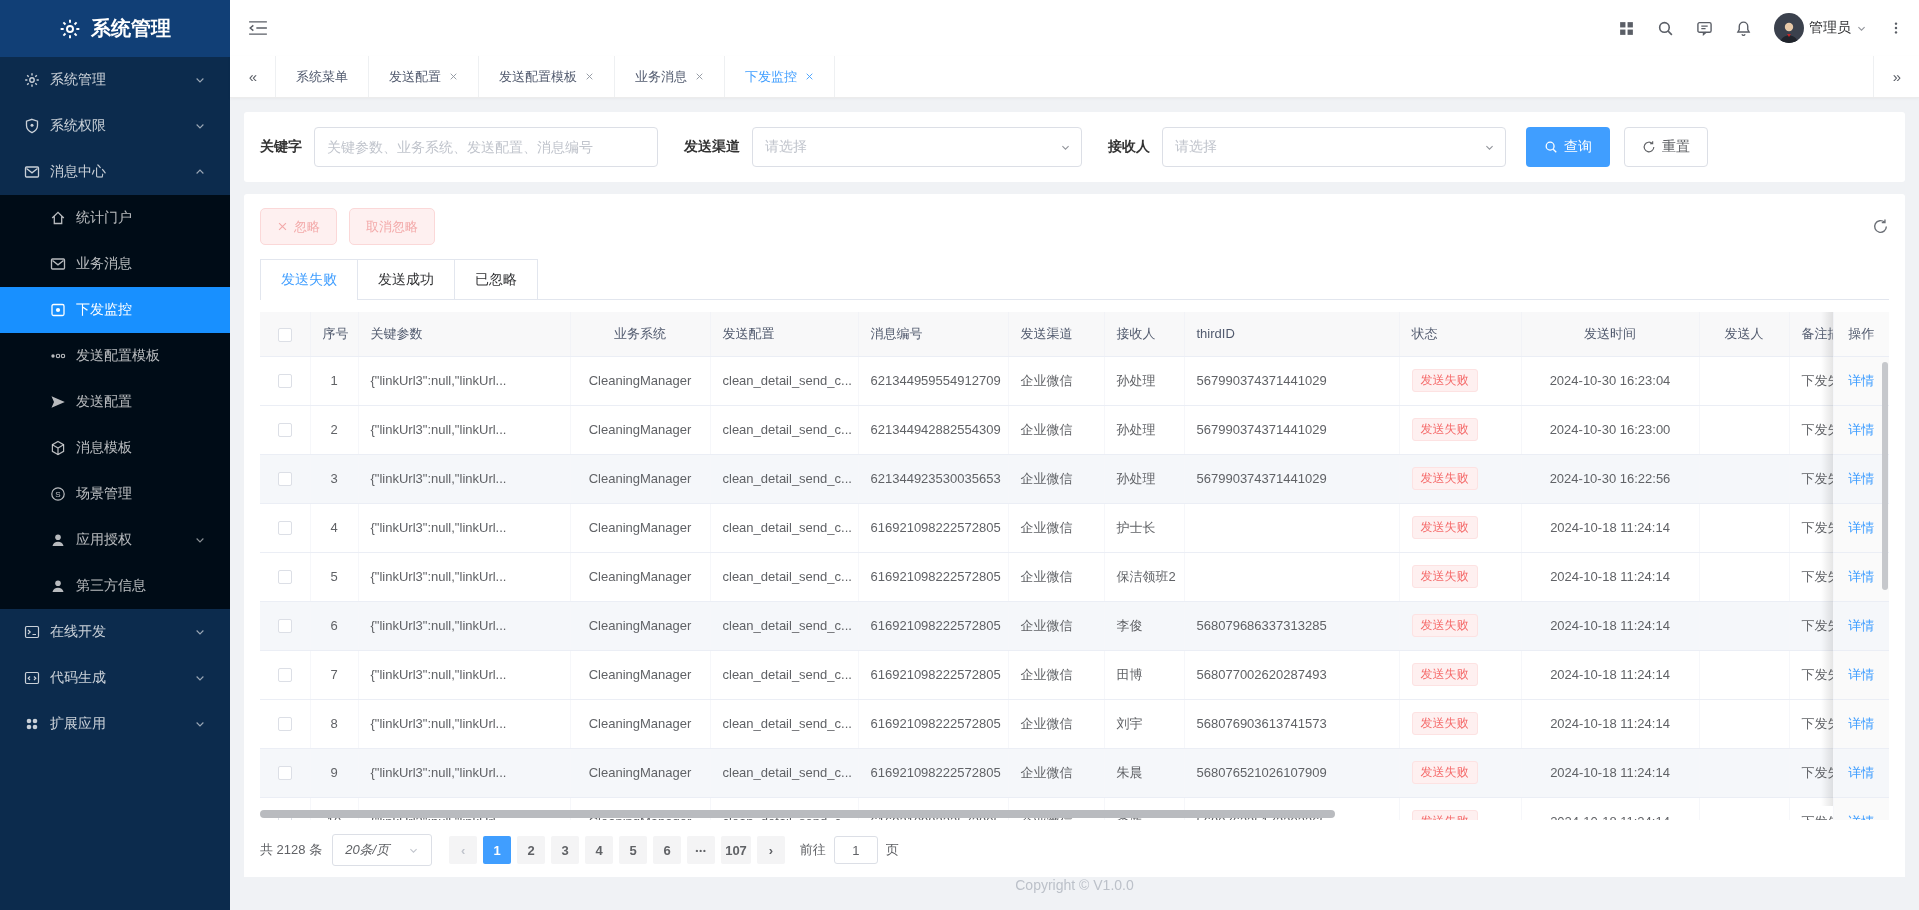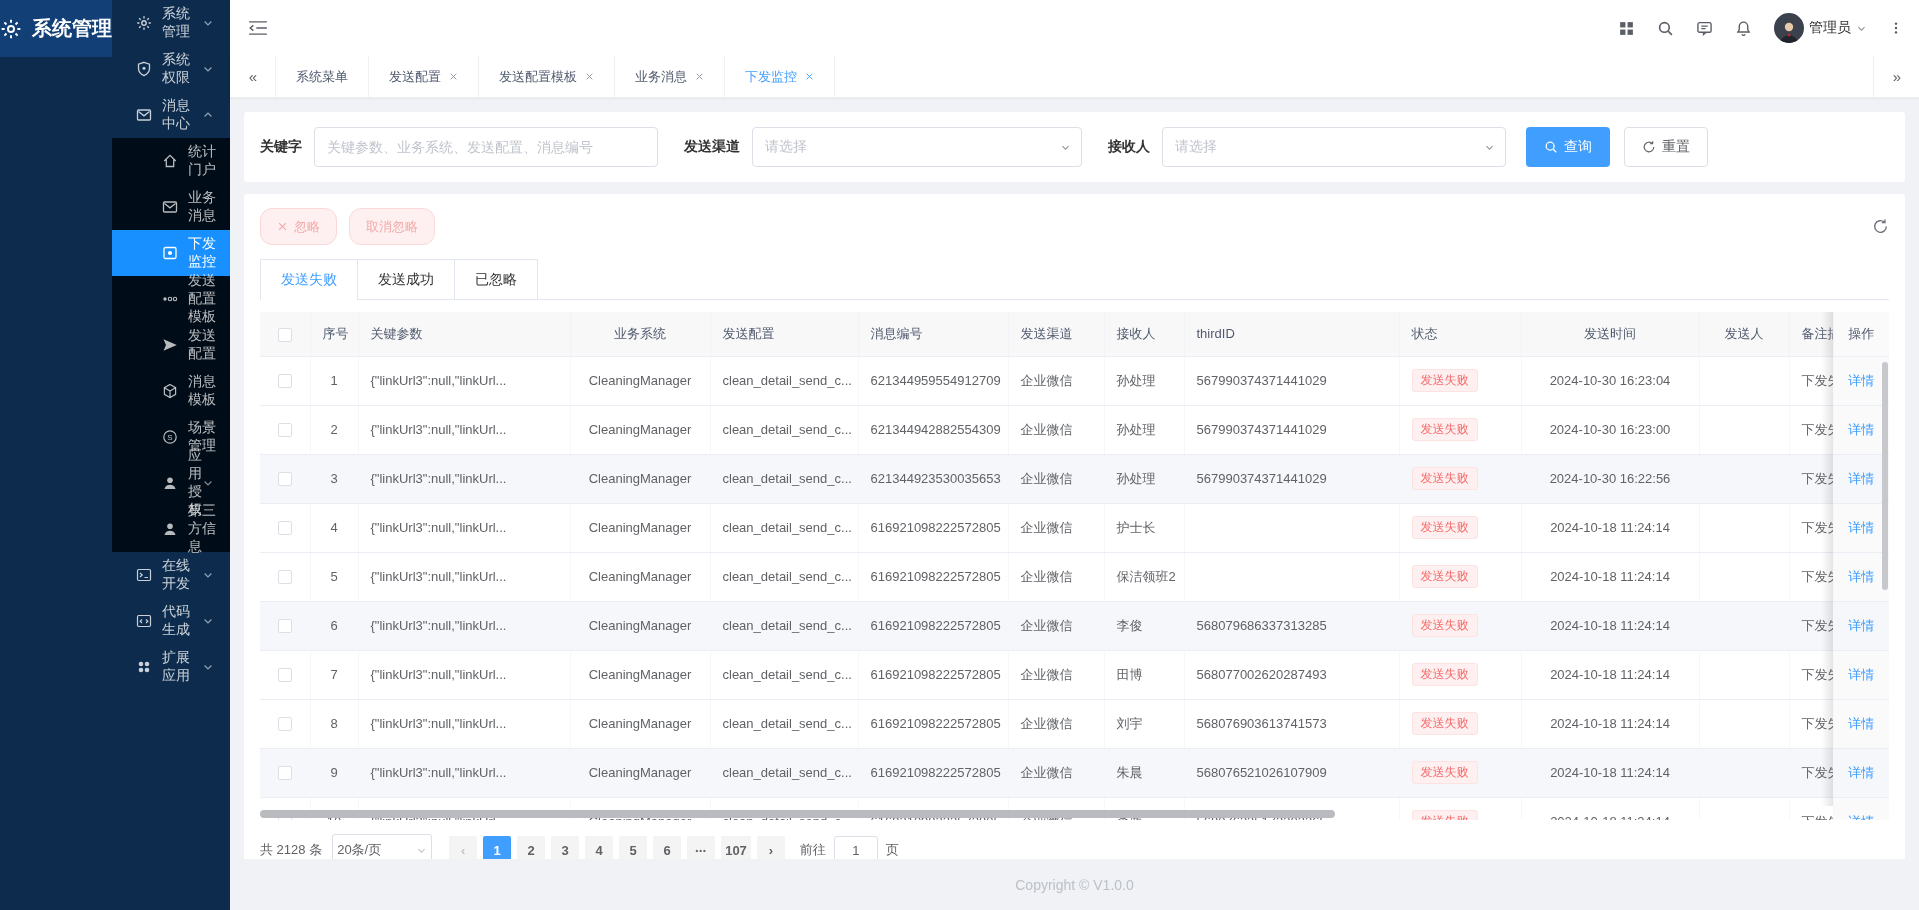--- a/index.html
+++ b/index.html
@@ -1,21 +1,21 @@
 <!DOCTYPE html>
 <html><head>
 <meta charset="utf-8">
 <style>
   * { margin:0; padding:0; box-sizing:border-box; }
   html,body { width:1919px; height:910px; overflow:hidden; }
   body { font-family:"Liberation Sans","DejaVu Sans",sans-serif; background:#f0f2f5; font-size:14px; }
   .app { display:flex; width:1919px; height:910px; }
 
   
-  .sidebar { width:230px; flex-shrink:0; background:#0c2b4d; display:flex; flex-direction:row; overflow:hidden; }
+  .sidebar { width:230px; flex-shrink:0; background:#0c2b4d; display:flex; flex-direction:column; overflow:hidden; }
   .logo { height:57px; background:#113f76; color:#fff; display:flex; align-items:center; justify-content:center; gap:10px; font-size:20px; font-weight:bold; flex-shrink:0; }
   .logo .icon { width:22px; height:22px; color:#fff; }
   .side-menu { flex:1; }
   .menu-item { height:46px; display:flex; align-items:center; padding:0 14px 0 24px; color:rgba(255,255,255,.78); font-size:14px; cursor:pointer; }
   .menu-item.sub { padding-left:50px; background:#000c17; color:rgba(255,255,255,.72); }
   .menu-item.active { background:#1890ff; color:#fff; }
   .menu-item .icon { width:16px; height:16px; margin-right:10px; flex-shrink:0; }
   .menu-item .chev { margin-left:auto; width:12px; height:12px; opacity:.75; }
   .icon svg { width:100%; height:100%; display:block; }
 
@@ -50,21 +50,21 @@
   .f-input::placeholder { color:#c0c4cc; }
   .f-select { height:40px; border:1px solid #dcdfe6; border-radius:4px; padding:0 10px 0 12px; display:flex; align-items:center; justify-content:space-between; color:#c0c4cc; font-size:14px; margin:0 26px 0 12px; cursor:pointer; }
   .sel-1 { width:330px; } .sel-2 { width:344px; margin-right:20px; }
   .btn { height:40px; border-radius:4px; display:inline-flex; align-items:center; gap:6px; font-size:14px; padding:0 17px; cursor:pointer; border:1px solid transparent; white-space:nowrap; }
   .btn .icon { width:14px; height:14px; }
   .btn-primary { background:#409eff; color:#fff; }
   .btn-plain { background:#fff; border-color:#dcdfe6; color:#606266; margin-left:14px; }
 
   .main-card { padding:14px 16px 16px; position:relative; }
   .toolbar { display:flex; align-items:center; }
-  .btn-danger-dis { height:37px; padding:0 16px; font-size:13px; background:#fef0f0; border:1px solid #fbd8d8; color:#f3a9a9; border-radius:12px; display:inline-flex; align-items:center; gap:6px; cursor:not-allowed; }
+  .btn-danger-dis { height:37px; padding:0 16px; font-size:13px; background:#fef0f0; border:1px solid #fbd8d8; color:#f3a9a9; border-radius:5px; display:inline-flex; align-items:center; gap:6px; cursor:not-allowed; }
   .btn-danger-dis + .btn-danger-dis { margin-left:12px; }
   .btn-danger-dis .icon { width:11px; height:11px; }
   .toolbar-refresh { margin-left:auto; width:17px; height:17px; color:#6b6f76; cursor:pointer; }
 
   .view-tabs { display:flex; margin-top:14px; border-bottom:1px solid #e2e6ee; }
   .view-tab { height:40px; padding:0 20px; display:flex; align-items:center; font-size:14px; color:#303133; border:1px solid #e2e6ee; border-bottom:none; border-left:none; cursor:pointer; position:relative; background:#fff; }
   .view-tab:first-child { border-left:1px solid #e2e6ee; }
   .view-tab.active { color:#409eff; }
   .view-tab.active::after { content:""; position:absolute; left:0; right:0; bottom:-1px; height:1px; background:#fff; }
 
@@ -80,29 +80,29 @@
   .checkbox { display:inline-block; width:14px; height:14px; border:1px solid #dcdfe6; border-radius:2px; background:#fff; vertical-align:middle; cursor:pointer; }
   .badge-danger { display:inline-block; padding:3px 8px; font-size:12px; border-radius:3px; background:#fef0f0; border:1px solid #fde2e2; color:#f56c6c; line-height:1.2; }
   .link { color:#409eff; cursor:pointer; }
   .fixed-shadow { position:absolute; top:0; bottom:14px; right:56px; width:12px; pointer-events:none; background:linear-gradient(to left, rgba(0,0,0,.10), rgba(0,0,0,0)); }
   .v-scroll { position:absolute; right:1px; top:50px; width:6px; height:228px; background:#c6c8cc; border-radius:3px; }
   .h-scroll { position:absolute; left:0; bottom:2px; height:8px; width:66%; background:#b9bbbf; border-radius:4px; }
 
   
   .pagination { display:flex; align-items:center; justify-content:flex-start; margin-top:14px; font-size:13px; color:#606266; }
   .pg-total { margin-right:10px; }
-  .pg-size { width:100px; height:32px; border:1px solid #dcdfe6; border-radius:3px; display:flex; align-items:center; justify-content:space-between; padding:0 4px; margin-right:14px; cursor:pointer; color:#606266; }
+  .pg-size { width:100px; height:32px; border:1px solid #dcdfe6; border-radius:3px; display:flex; align-items:center; justify-content:space-between; padding:0 12px; margin-right:14px; cursor:pointer; color:#606266;font-style:italic; }
   .pg-size .chev-sm { color:#c0c4cc; }
   .pg-btn { min-width:28px; height:28px; padding:0 4px; background:#f4f4f5; border-radius:2px; display:inline-flex; align-items:center; justify-content:center; margin:0 3px; font-weight:600; color:#606266; cursor:pointer; }
   .pg-btn.active { background:#409eff; color:#fff; }
   .pg-btn.prev { color:#c0c4cc; }
   .pg-goto { display:flex; align-items:center; margin-left:12px; }
   .goto-input { width:44px; height:28px; border:1px solid #dcdfe6; border-radius:3px; text-align:center; font-size:13px; color:#606266; margin:0 8px; outline:none; font-family:inherit; }
 
-  footer { height:51px; display:flex; align-items:center; justify-content:center; color:#bcc1c9; font-size:14px; flex-shrink:0; }
+  footer { height:33px; display:flex; align-items:flex-start; justify-content:center; color:#bcc1c9; font-size:14px; flex-shrink:0; }
 </style>
 </head>
 <body>
 
 <div class="app">
 
   <aside class="sidebar">
     <div class="logo">
       <span class="icon" id="logo-icon">
           <svg viewBox="0 0 16 16">

